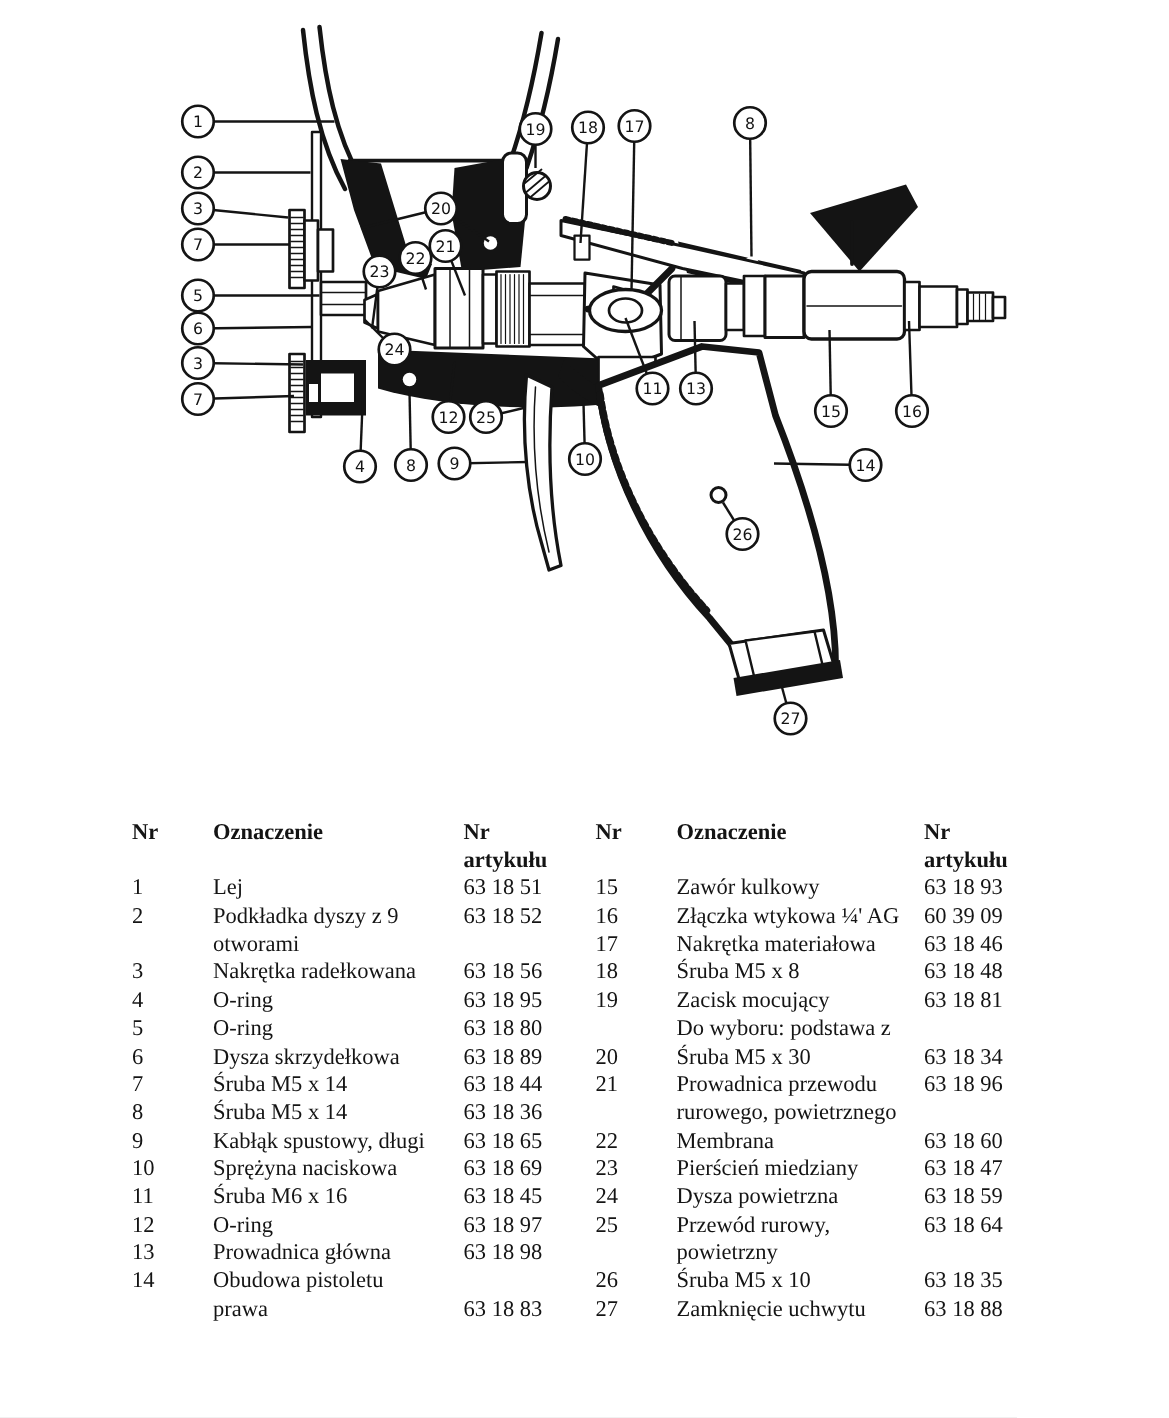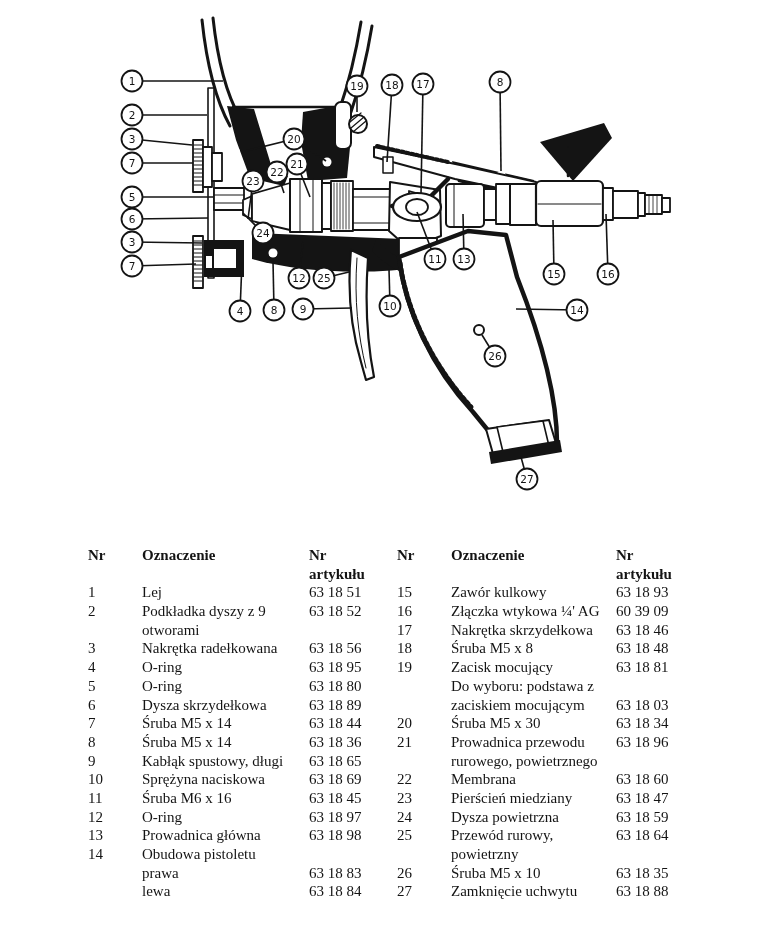--- a/index.html
+++ b/index.html
@@ -372,25 +372,20 @@
         <div class="t-line">
           <span class="c-nr">14</span>
           <span class="c-name">Obudowa pistoletu</span>
           <span class="c-art"></span>
         </div>
         <div class="t-line">
           <span class="c-nr"></span>
           <span class="c-name">prawa</span>
           <span class="c-art">63 18 83</span>
         </div>
-        <div class="t-line">
-          <span class="c-nr"></span>
-          <span class="c-name">lewa</span>
-          <span class="c-art">63 18 84</span>
-        </div>
       </div>
   </div>
 
   
   <div class="parts-table right" style="left:397px;top:546px;width:300px;">
     <div class="t-headline">
       <span class="c-nr">Nr</span>
       <span class="c-name">Oznaczenie</span>
       <span class="c-art">Nr</span>
     </div>
@@ -403,44 +398,39 @@
           <span class="c-name">Zawór kulkowy</span>
           <span class="c-art">63 18 93</span>
         </div>
         <div class="t-line">
           <span class="c-nr">16</span>
           <span class="c-name">Złączka wtykowa ¼' AG</span>
           <span class="c-art">60 39 09</span>
         </div>
         <div class="t-line">
           <span class="c-nr">17</span>
-          <span class="c-name">Nakrętka skrzydełkowa</span>
+          <span class="c-name">Nakrętka materiałowa</span>
           <span class="c-art">63 18 46</span>
         </div>
         <div class="t-line">
           <span class="c-nr">18</span>
           <span class="c-name">Śruba M5 x 8</span>
           <span class="c-art">63 18 48</span>
         </div>
         <div class="t-line">
           <span class="c-nr">19</span>
           <span class="c-name">Zacisk mocujący</span>
           <span class="c-art">63 18 81</span>
         </div>
         <div class="t-line">
           <span class="c-nr"></span>
           <span class="c-name">Do wyboru: podstawa z</span>
           <span class="c-art"></span>
         </div>
         <div class="t-line">
-          <span class="c-nr"></span>
-          <span class="c-name">zaciskiem mocującym</span>
-          <span class="c-art">63 18 03</span>
-        </div>
-        <div class="t-line">
           <span class="c-nr">20</span>
           <span class="c-name">Śruba M5 x 30</span>
           <span class="c-art">63 18 34</span>
         </div>
         <div class="t-line">
           <span class="c-nr">21</span>
           <span class="c-name">Prowadnica przewodu</span>
           <span class="c-art">63 18 96</span>
         </div>
         <div class="t-line">

